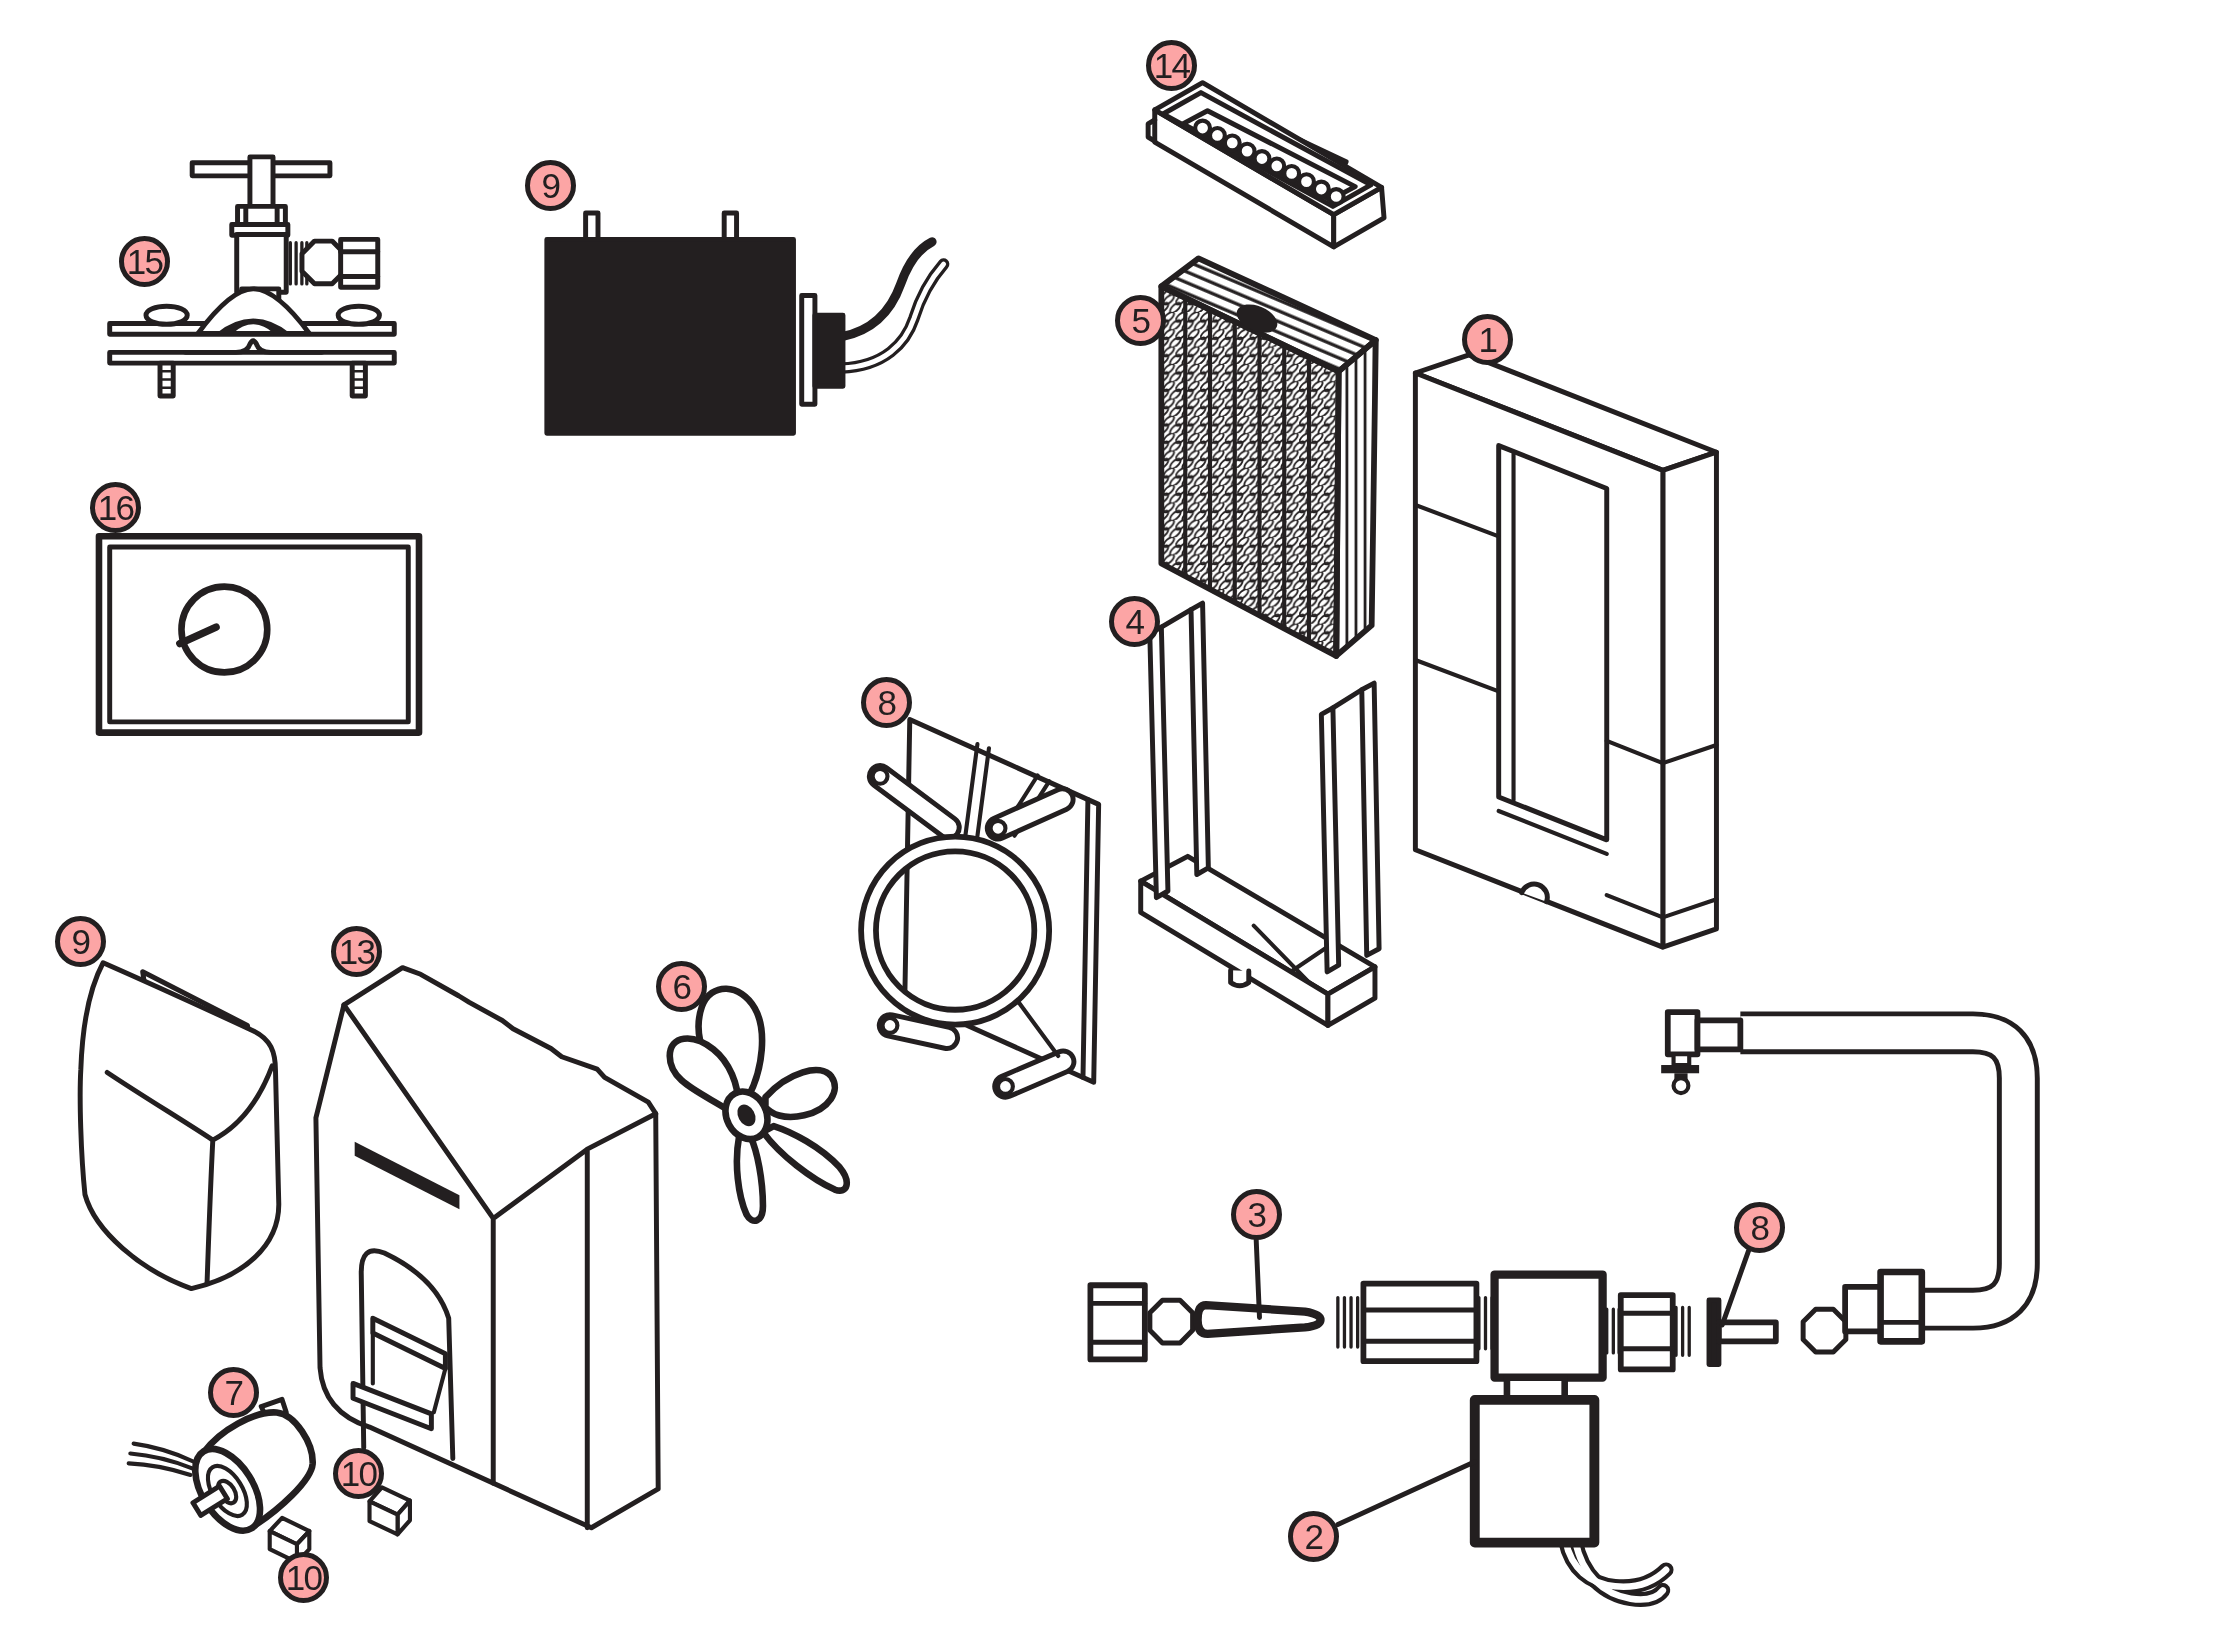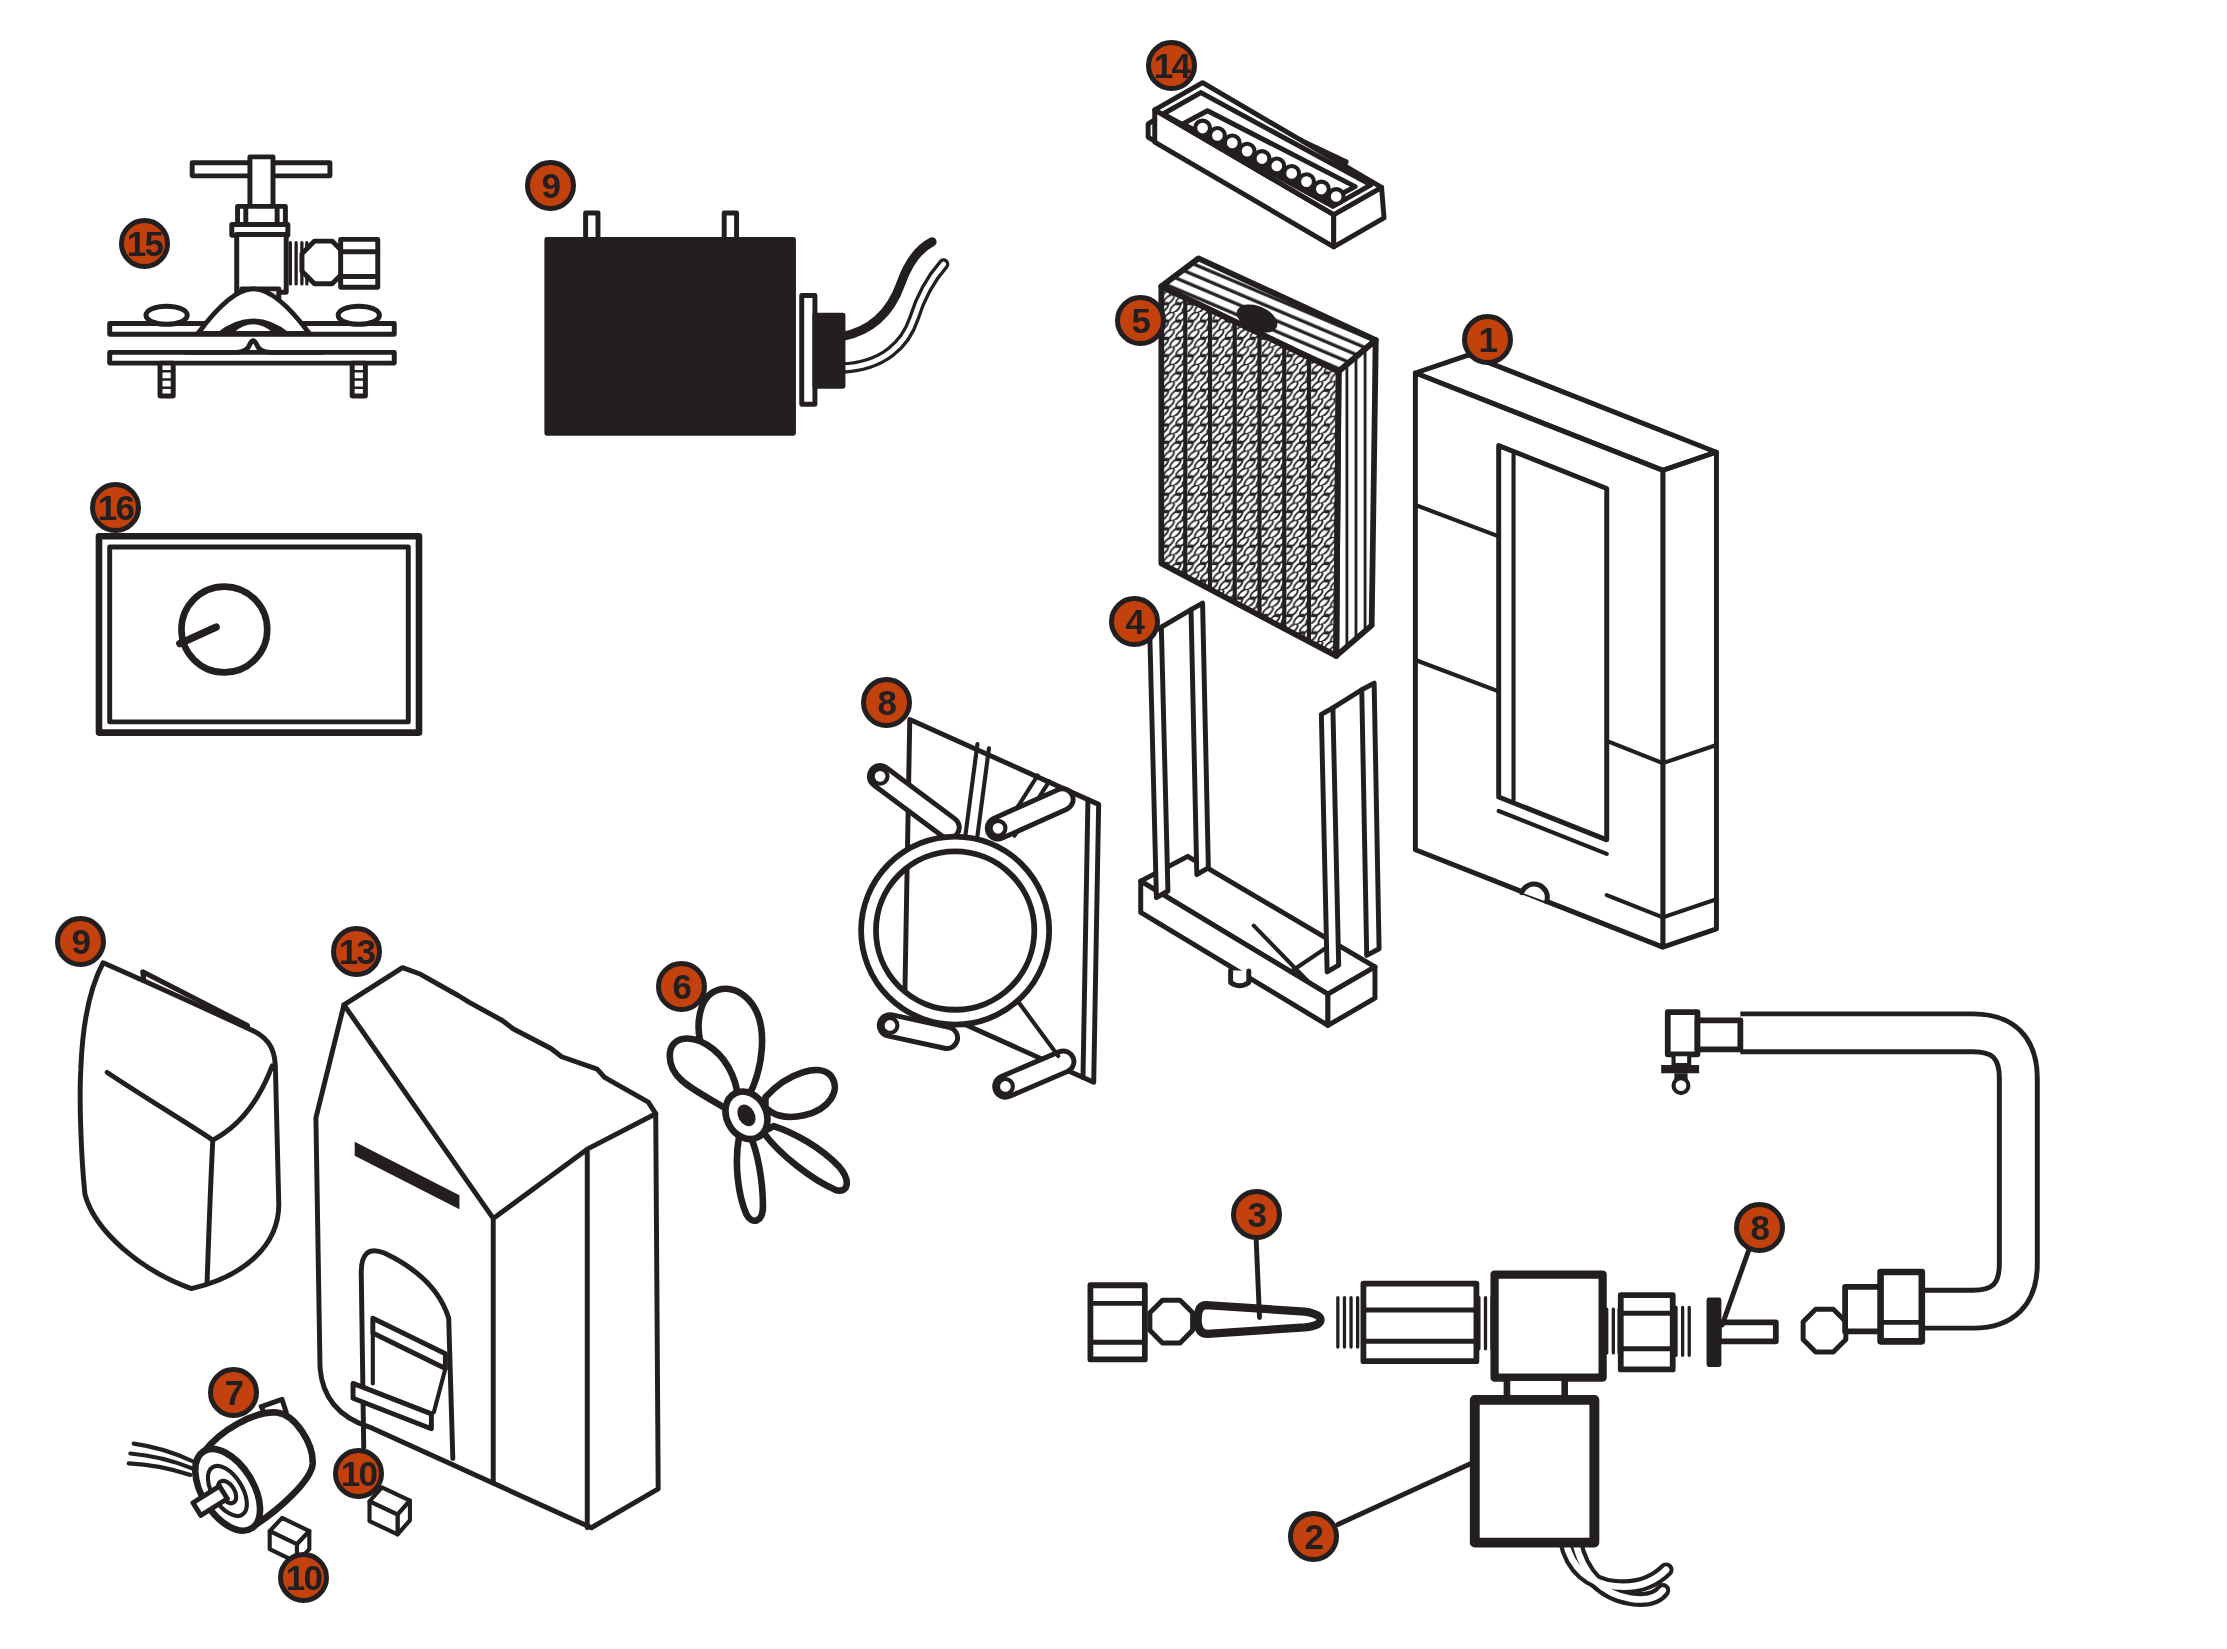--- a/index.html
+++ b/index.html
@@ -1,22 +1,22 @@
 <!DOCTYPE html>
 <html style="font-size:13.2px"><head>
 <meta charset="utf-8">
 <style>
   html,body{margin:0;padding:0;width:2227px;height:1650px;background:#fff;}
   .stage{position:relative;width:2227px;height:1650px;background:#fff;overflow:hidden;
          font-family:"Liberation Sans", sans-serif;}
   .stage svg{position:absolute;left:0;top:0;}
   #callout-layer{position:absolute;left:0;top:0;width:100%;height:100%;pointer-events:none;}
   .callout{position:absolute;box-sizing:border-box;width:51px;height:51px;border-radius:50%;
-           background:#c2410c;display:flex;align-items:center;justify-content:center;
-           letter-spacing:-1.6px;font-weight:bold;}
+           background:#fca5a5;display:flex;align-items:center;justify-content:center;
+           letter-spacing:-1.6px;}
 </style>
 </head>
 <body>
 
 <div class="stage" style="background: rgb(255, 255, 255);">
 <svg width="2227" height="1650" viewBox="0 0 2700 2000">
   <defs>
     <pattern id="weave" width="15" height="21" patternUnits="userSpaceOnUse">
       <ellipse cx="7" cy="6" rx="8" ry="3.6" fill="none" stroke="#231f20" stroke-width="2.2" transform="rotate(-42 7 6)"></ellipse>
       <ellipse cx="0" cy="16" rx="8" ry="3.6" fill="none" stroke="#231f20" stroke-width="2.2" transform="rotate(-42 0 16)"></ellipse>
@@ -256,18 +256,18 @@
       <div class="callout" style="left: 1115px; top: 295px; border: 5px solid rgb(35, 31, 32); color: rgb(35, 31, 32); font-size: 35px;">5</div>
       <div class="callout" style="left: 656px; top: 961px; border: 5px solid rgb(35, 31, 32); color: rgb(35, 31, 32); font-size: 35px;">6</div>
       <div class="callout" style="left: 208px; top: 1367px; border: 5px solid rgb(35, 31, 32); color: rgb(35, 31, 32); font-size: 35px;">7</div>
       <div class="callout" style="left: 1734px; top: 1202px; border: 5px solid rgb(35, 31, 32); color: rgb(35, 31, 32); font-size: 35px;">8</div>
       <div class="callout" style="left: 55px; top: 916px; border: 5px solid rgb(35, 31, 32); color: rgb(35, 31, 32); font-size: 35px;">9</div>
       <div class="callout" style="left: 333px; top: 1448px; border: 5px solid rgb(35, 31, 32); color: rgb(35, 31, 32); font-size: 35px;">10</div>
       <div class="callout" style="left: 861px; top: 677px; border: 5px solid rgb(35, 31, 32); color: rgb(35, 31, 32); font-size: 35px;">8</div>
       <div class="callout" style="left: 525px; top: 160px; border: 5px solid rgb(35, 31, 32); color: rgb(35, 31, 32); font-size: 35px;">9</div>
       <div class="callout" style="left: 331px; top: 926px; border: 5px solid rgb(35, 31, 32); color: rgb(35, 31, 32); font-size: 35px;">13</div>
       <div class="callout" style="left: 1146px; top: 40px; border: 5px solid rgb(35, 31, 32); color: rgb(35, 31, 32); font-size: 35px;">14</div>
-      <div class="callout" style="left: 119px; top: 218px; border: 5px solid rgb(35, 31, 32); color: rgb(35, 31, 32); font-size: 35px;">15</div>
+      <div class="callout" style="left: 119px; top: 236px; border: 5px solid rgb(35, 31, 32); color: rgb(35, 31, 32); font-size: 35px;">15</div>
       <div class="callout" style="left: 90px; top: 467px; border: 5px solid rgb(35, 31, 32); color: rgb(35, 31, 32); font-size: 35px; margin-top: 15px;">16</div>
       <div class="callout" style="left: 278px; top: 1552px; border: 5px solid rgb(35, 31, 32); color: rgb(35, 31, 32); font-size: 35px;">10</div>
     </div>
 </div>
 
 
 </body></html>

